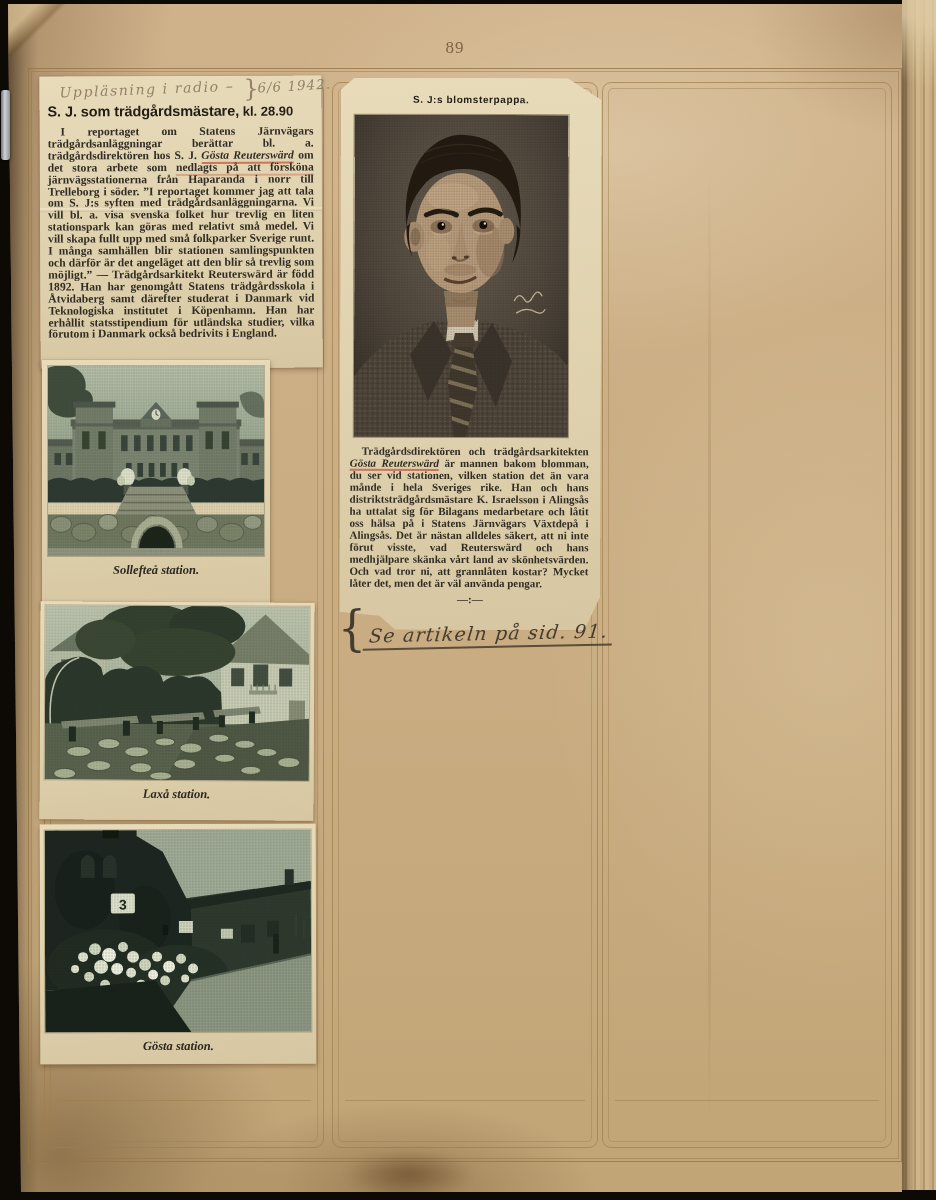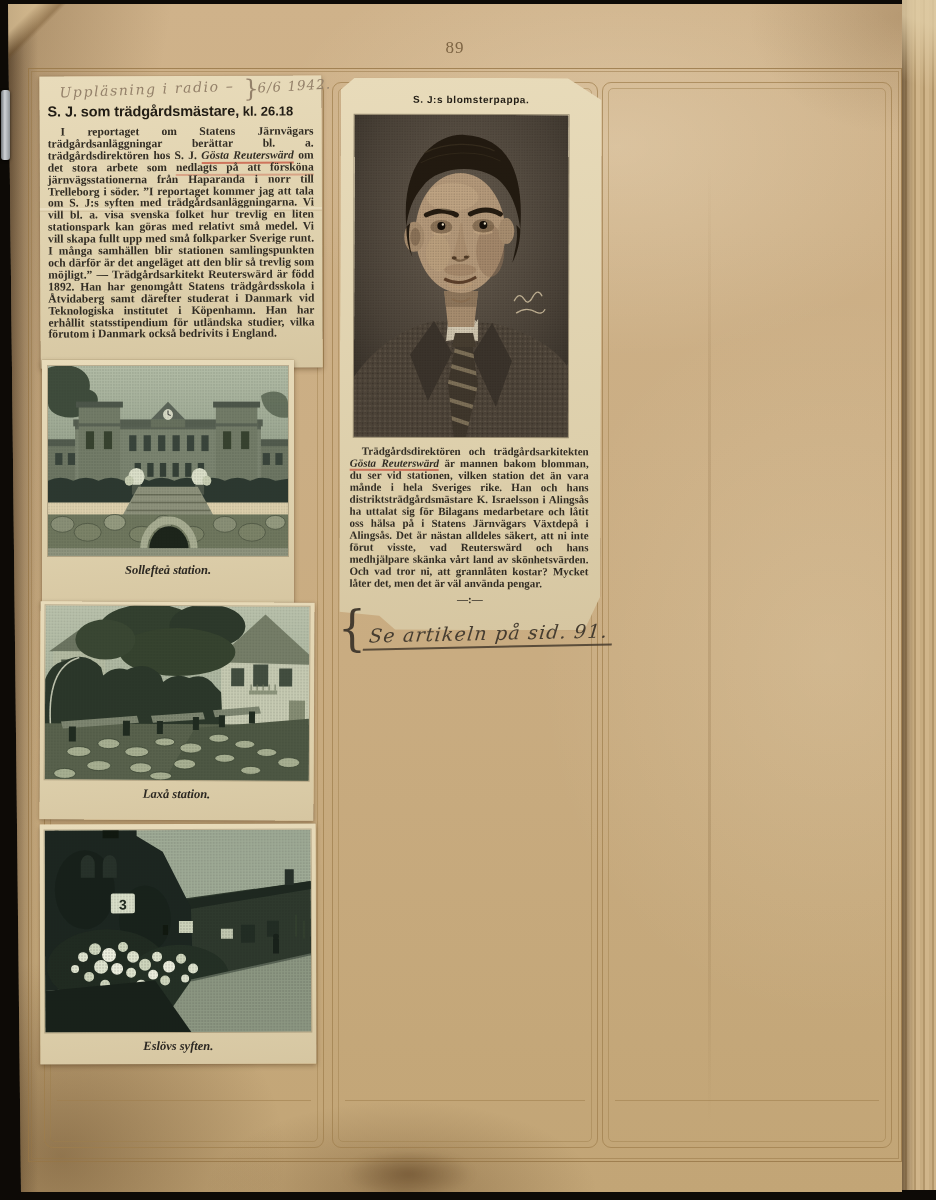--- a/index.html
+++ b/index.html
@@ -54,21 +54,21 @@
   .np-headline{position:absolute;top:27px;left:8px;font-family:"Liberation Sans", sans-serif;
     font-weight:bold;color:#221d15;font-size:14.5px;letter-spacing:-.1px;white-space:nowrap;}
   .np-headline .time{font-size:13px;letter-spacing:0;}
   .np-body{position:absolute;top:50px;left:8px;right:8px;font-family:"Liberation Serif", serif;
     font-weight:bold;font-size:11.6px;line-height:11.9px;text-align:justify;color:#322d24;text-indent:13px;}
   .mark-red span, .mark-red{border-bottom:2px solid rgba(193,57,38,.62);font-style:italic;}
   .mark-red-light{border-bottom:2px solid rgba(193,57,38,.30);}
   .seam{position:absolute;left:0;right:0;top:132px;height:4px;
     background:linear-gradient(180deg,rgba(246,238,214,.85),rgba(150,120,75,.18) 80%,rgba(150,120,75,0));}
   
-  .photo-clip1{left:34px;top:356px;width:252px;height:246px;padding:6px 6px 0;}
+  .photo-clip1{left:34px;top:356px;width:228px;height:246px;padding:6px 6px 0;}
   .photo-clip2{left:32px;top:598px;width:274px;height:218px;padding:4px 5px 0;transform:rotate(.3deg);}
   .photo-clip3{left:32px;top:820px;width:276px;height:240px;padding:6px 5px 0;transform:rotate(-.2deg);}
   .photo-frame{display:block;line-height:0;outline:1px solid rgba(50,40,20,.25);}
   .photo-frame svg{display:block;width:100%;}
   .caption{margin-top:7px;text-align:center;font:bold italic 12.5px "Liberation Serif", serif;color:#2c2822;}
   
   .clip-blomster{left:332px;top:74px;width:261px;height:552px;transform:rotate(.15deg);
     clip-path:polygon(14px 0, calc(100% - 34px) 0, 100% 22px, 100% calc(100% - 34px),
       calc(100% - 16px) 100%, 56px 100%, 40px calc(100% - 14px), 0 calc(100% - 18px), 0 12px);}
   .blomster-headline{margin:16px 8px 0;text-align:center;font-family:"Liberation Sans", sans-serif;
@@ -105,21 +105,21 @@
     <div class="col-frame col-right">
       <div class="col-footer-rule"></div>
     </div>
     <div class="crease"></div>
     <div class="stain-bottom"></div>
 
     <div class="clip clip-article">
       <div class="hw-pencil">Uppläsning i radio –</div>
       <div class="hw-brace">}</div>
       <div class="hw-date">6/6 1942.</div>
-      <div class="np-headline"><span>S. J. som trädgårdsmästare,</span><span class="time"> kl. 26.18</span></div>
+      <div class="np-headline"><span>S. J. som trädgårdsmästare,</span><span class="time"> kl. 28.90</span></div>
       <div class="np-body"><span>I reportaget om Statens Järnvägars trädgårdsanläggningar berättar bl. a. trädgårdsdirektören hos S. J. </span><span class="mark-red">Gösta Reuterswärd</span><span> om det stora arbete som </span><span class="mark-red-light">nedlagts på att försköna</span><span> järnvägsstationerna från Haparanda i norr till Trelleborg i söder. ”I reportaget kommer jag att tala om S. J:s syften med trädgårdsanläggningarna. Vi vill bl. a. visa svenska folket hur trevlig en liten stationspark kan göras med relativt små medel. Vi vill skapa fullt upp med små folkparker Sverige runt. I många samhällen blir stationen samlingspunkten och därför är det angeläget att den blir så trevlig som möjligt.” — Trädgårdsarkitekt Reuterswärd är född 1892. Han har genomgått Statens trädgårdsskola i Åtvidaberg samt därefter studerat i Danmark vid Teknologiska institutet i Köpenhamn. Han har erhållit statsstipendium för utländska studier, vilka förutom i Danmark också bedrivits i England.</span></div>
       <div class="seam"></div>
     </div>
 
     <div class="clip photo-clip1">
       <div class="photo-frame">
         <svg viewBox="0 0 266 192" height="190" preserveAspectRatio="none">
           <defs>
             <linearGradient id="g1" x1="0" y1="0" x2="0" y2="1">
                 <stop offset="0" stop-color="#b2bca6"></stop>
@@ -319,21 +319,21 @@
           <path d="M146,152 L266,126 L266,204 L110,204 Z" fill="#8c9782"></path>
           <path d="M146,152 L266,126" stroke="#5a6556" stroke-width="2"></path>
           <rect x="228" y="110" width="6" height="15" fill="#18211a"></rect>
             <circle cx="231" cy="108" r="3" fill="#18211a"></circle>
           <rect x="250" y="86" width="2" height="22" fill="#33402f"></rect>
             <rect x="258" y="92" width="2" height="18" fill="#33402f"></rect>
           <path d="M0,162 L110,152 L146,204 L0,204 Z" fill="#18211a"></path>
           <rect width="266" height="204" fill="url(#d3)"></rect>
         </svg>
       </div>
-      <div class="caption">Eslövs syften.</div>
+      <div class="caption">Gösta station.</div>
     </div>
 
     <div class="clip clip-blomster">
       <div class="blomster-headline">S. J:s blomsterpappa.</div>
       <div class="portrait-wrap">
         <svg viewBox="0 0 214 322" width="214" height="322">
           <defs>
             <radialGradient id="g4" cx="50%" cy="35%" r="80%">
               <stop offset="0" stop-color="#675d50"></stop>
                 <stop offset=".6" stop-color="#4a4238"></stop>

